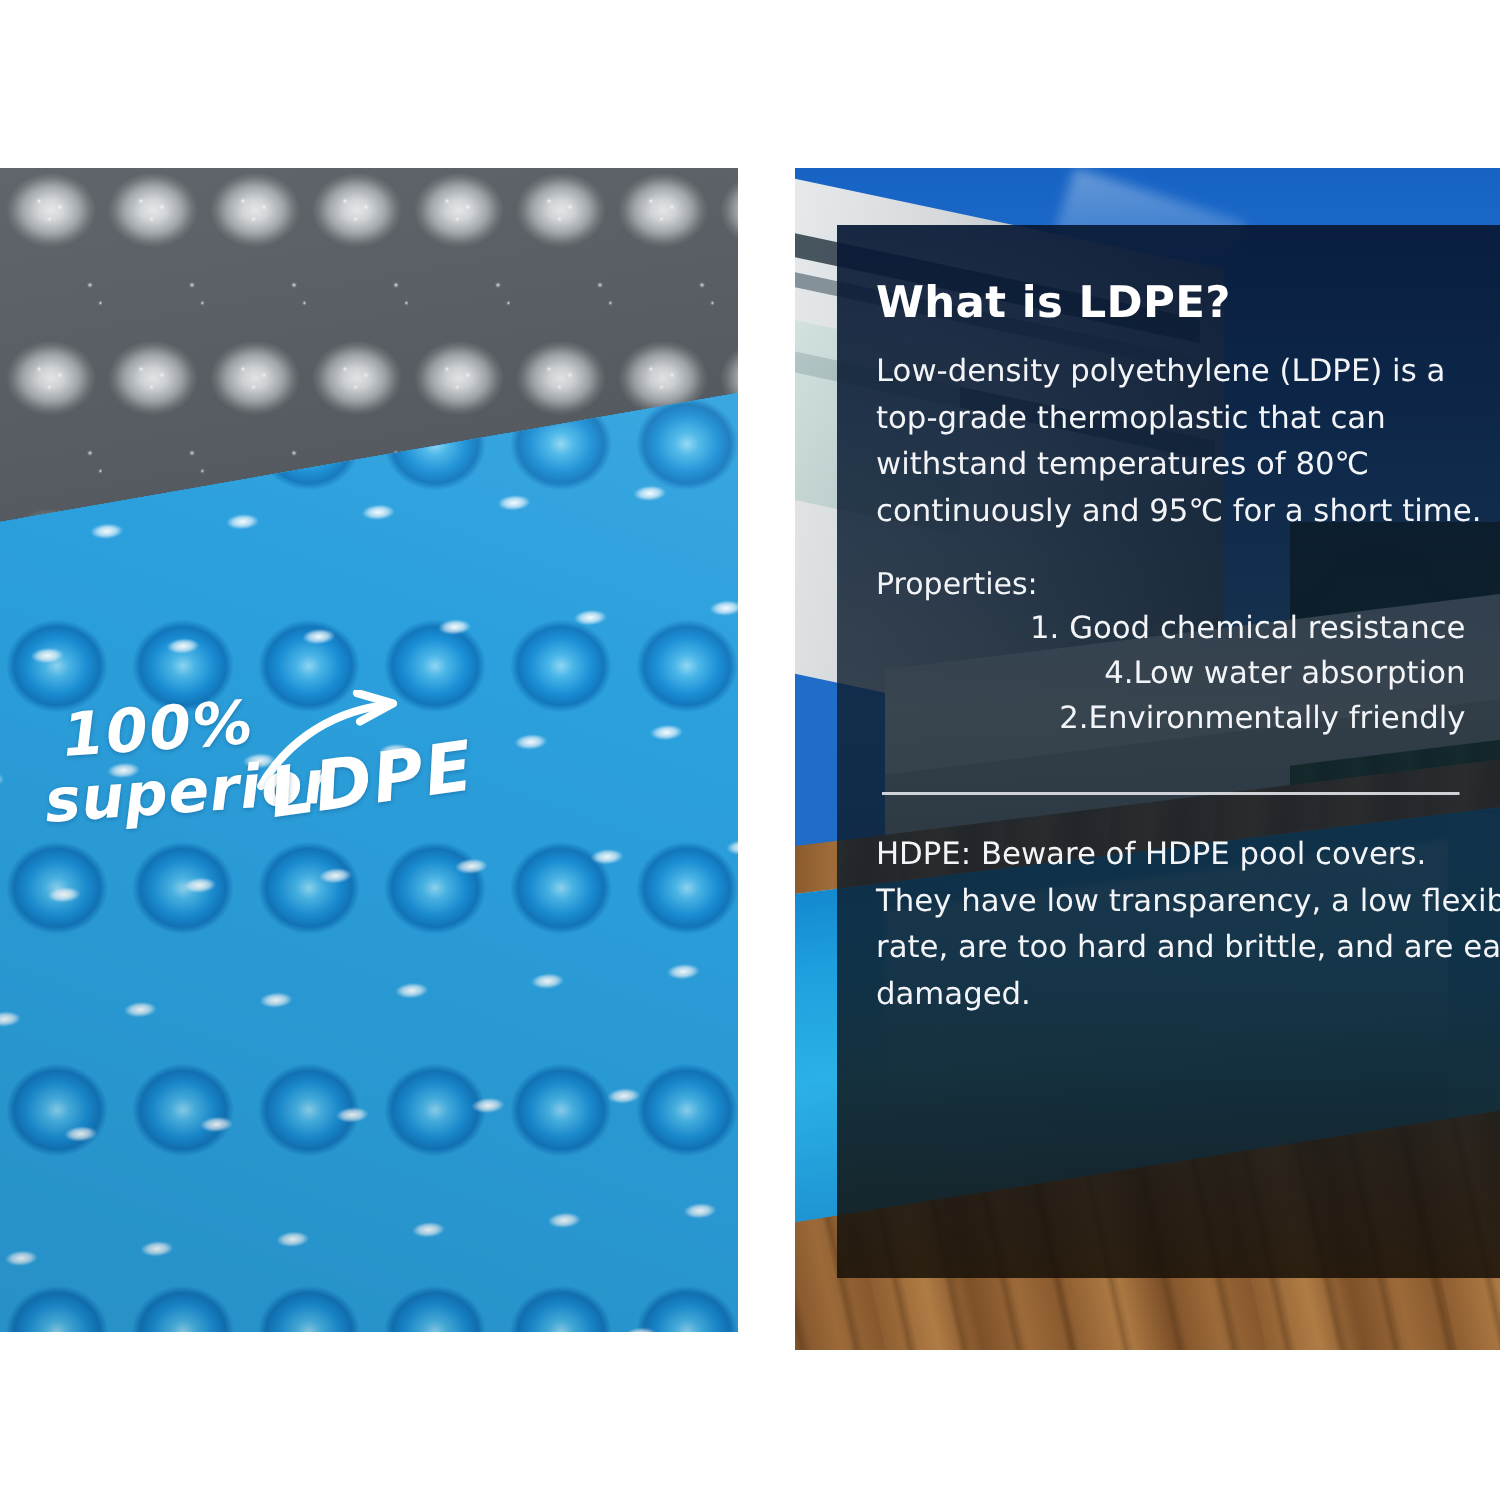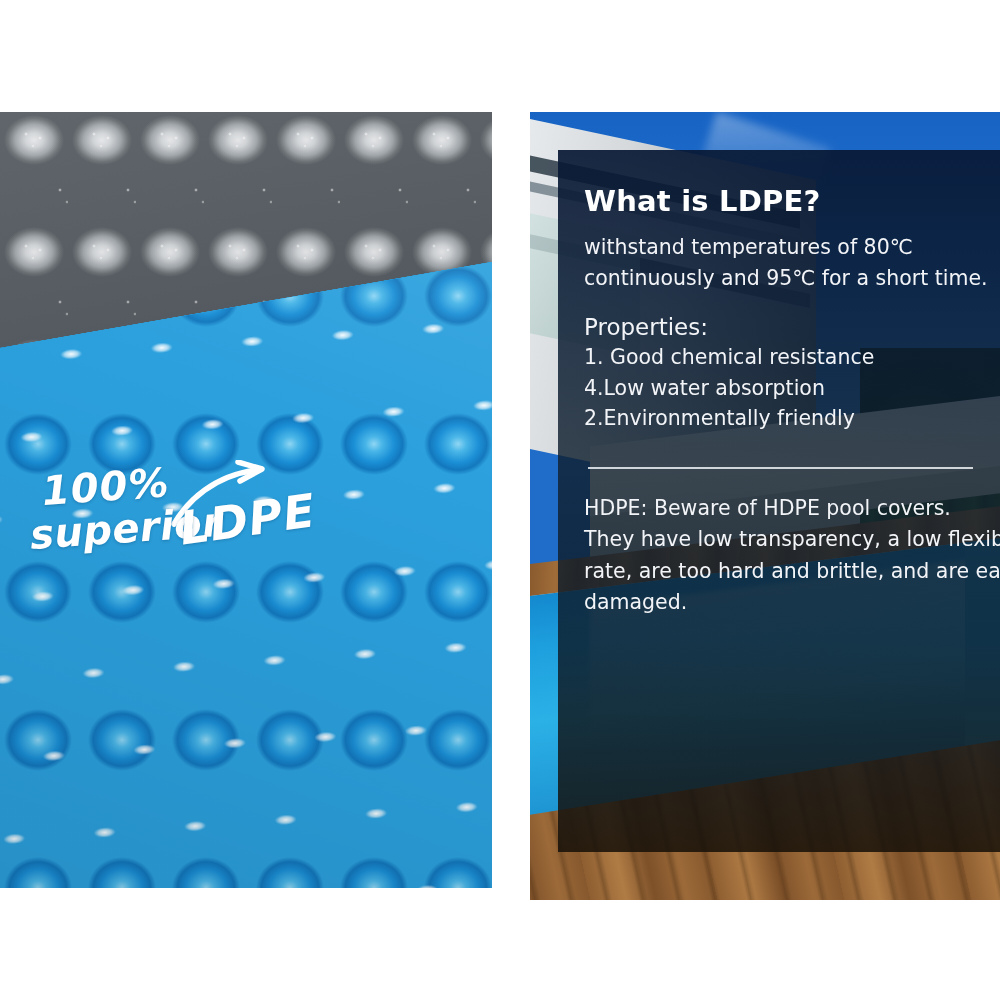--- a/index.html
+++ b/index.html
@@ -178,24 +178,24 @@
     font-size:29px;font-weight:700;color:#ffffff;
     margin:0 0 14px 0;letter-spacing:.2px;
     font-family:"DejaVu Sans",sans-serif;
   }
   .card-para{
     font-size:20.5px;color:#f2f4f7;line-height:1.52;margin:0 0 20px 0;
     font-family:"DejaVu Sans",sans-serif;font-weight:400;
   }
   .card-para .ln{display:block;white-space:nowrap;}
   #props-label{
-    font-size:23px;color:#f2f4f7;margin:0 0 2px 0;
-    font-family:"DejaVu Sans",sans-serif;
-  }
-  #props-list{list-style:none;margin:0;padding:0;}
+    font-size:20px;color:#f2f4f7;margin:0 0 2px 0;
+    font-family:"DejaVu Sans",sans-serif;
+  }
+  #props-list{list-style:none;margin:0;padding:0;text-align:right;}
   #props-list li{
     font-size:20.5px;color:#f2f4f7;line-height:1.48;
     font-family:"DejaVu Sans",sans-serif;white-space:nowrap;
   }
   #card-divider{
     height:2px;background:rgba(236,240,244,.85);
     margin:34px 4px 24px 4px;
   }
   #note-para{
     font-size:20.5px;color:#f2f4f7;line-height:1.52;margin:0;
@@ -252,20 +252,22 @@
       <div class="pool-right-strip"></div>
       <div class="deck-lower"></div>
       <div class="deck-grain"></div>
     </div>
 
     <div id="text-card">
 
       <h1 id="card-title">What is LDPE?</h1>
 
       <p class="card-para">
+        <span class="ln">Low-density polyethylene (LDPE) is a</span>
+        <span class="ln">top-grade thermoplastic that can</span>
         <span class="ln">withstand temperatures of 80℃</span>
         <span class="ln">continuously and 95℃ for a short time.</span>
       </p>
 
       <p id="props-label">Properties:</p>
 
       <ul id="props-list">
         <li>1. Good chemical resistance</li>
         <li>4.Low water absorption</li>
         <li>2.Environmentally friendly</li>

